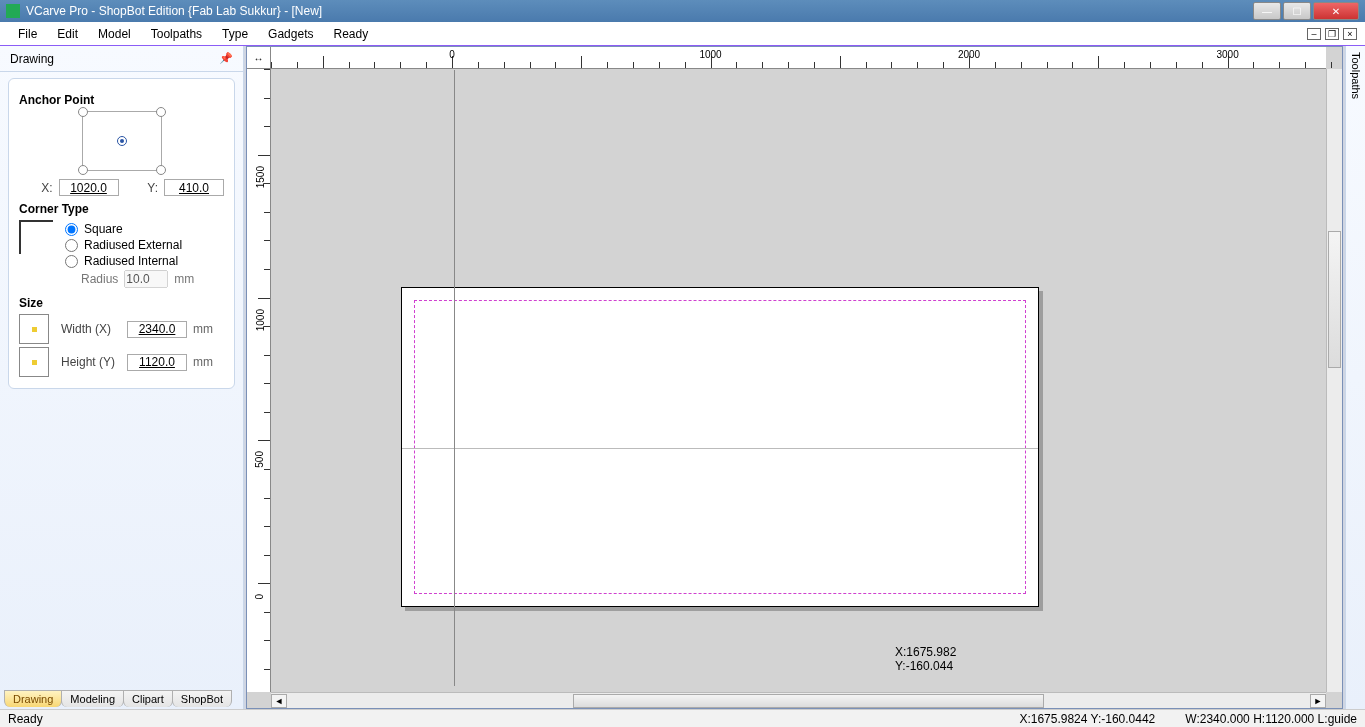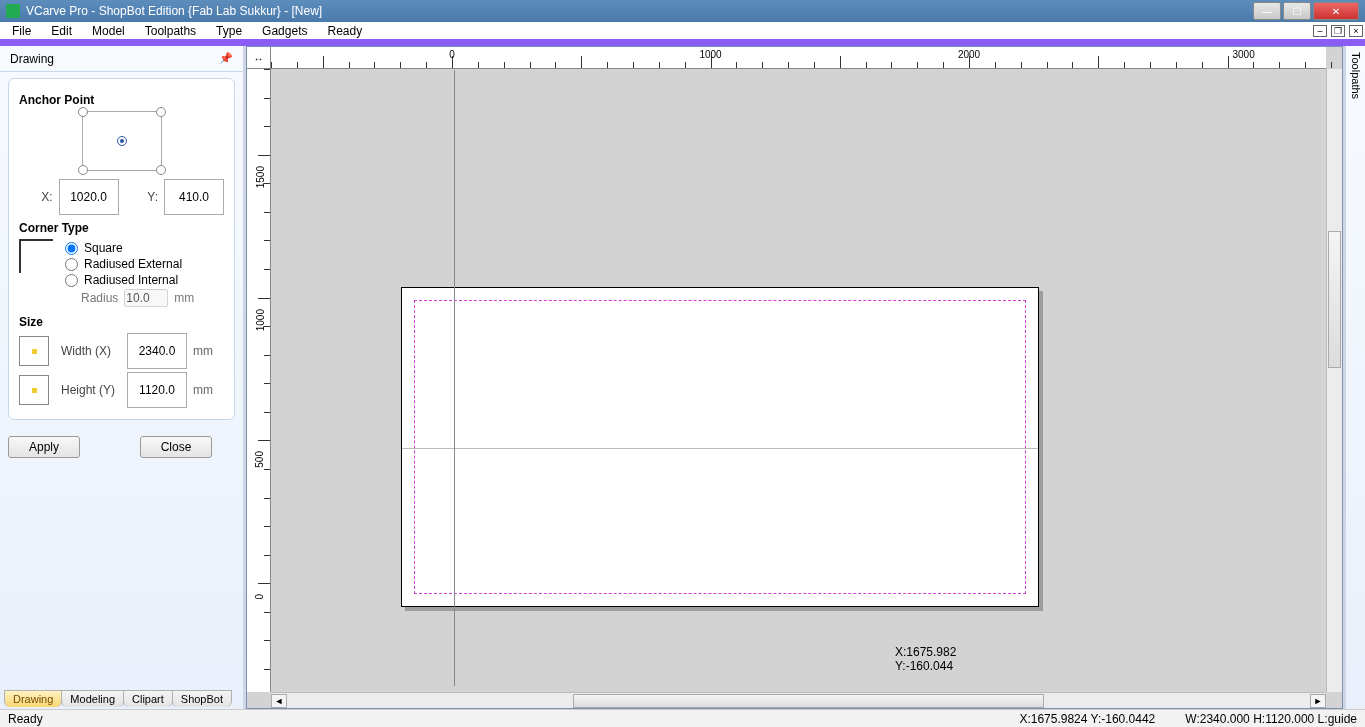--- a/index.html
+++ b/index.html
@@ -7,21 +7,21 @@
 
 
 .titlebar { height: 22px; background: linear-gradient(#5d8dbb,#4a7aad); color: #fff; display: flex; align-items: center; padding: 0 6px; }
 .titlebar .icon { width: 14px; height: 14px; background: #2a5; margin-right: 6px; }
 .titlebar .title { flex: 1; font-size: 12px; }
 .winbtns { display: flex; }
 .winbtn { width: 28px; height: 18px; margin-left: 2px; background: linear-gradient(#e8e8e8,#c8c8c8); border: 1px solid #888; border-radius: 2px; display:flex; align-items:center; justify-content:center; font-size:10px; }
 .winbtn.close { background: linear-gradient(#e66,#c33); color:#fff; width:46px; }
 
 
-.menubar { height: 24px; background: #fff; border-bottom: 7px solid #8b5cf6; display:flex; align-items:center; padding: 0 2px; }
+.menubar { height: 24px; background: #fff; border-bottom: 1px solid #8b5cf6; display:flex; align-items:center; padding: 0 8px; }
 .menubar .menu { padding: 2px 10px; cursor: default; }
 .mdi-controls { margin-left: auto; display: flex; gap: 4px; }
 .mdi-controls span { width: 14px; height: 12px; border: 1px solid #666; display:inline-flex; align-items:center; justify-content:center; font-size:9px; }
 
 
 .app { display: flex; height: calc(727px - 22px - 24px - 18px); }
 
 
 .left { width: 244px; background: linear-gradient(#f7faff,#e9f0fb); border-right: 1px solid #c9d7ea; display:flex; flex-direction:column; }
 .panel-title { height: 26px; display:flex; align-items:center; padding: 0 10px; font-size:12px; border-bottom: 1px solid #c9d7ea; }
@@ -34,21 +34,21 @@
 .section-label { font-weight: bold; margin: 6px 0 4px; }
 .anchor-grid { width: 80px; height: 60px; border: 1px solid #aaa; margin: 4px auto 8px; position: relative; }
 .anchor-grid .corner { position: absolute; width: 10px; height: 10px; border: 1px solid #888; border-radius: 50%; background:#fff; }
 .anchor-grid .c-tl { top:-5px; left:-5px; } .anchor-grid .c-tr { top:-5px; right:-5px; }
 .anchor-grid .c-bl { bottom:-5px; left:-5px; } .anchor-grid .c-br { bottom:-5px; right:-5px; }
 .anchor-grid .center { position:absolute; top:50%; left:50%; width:10px; height:10px; margin:-5px; border:1px solid #2a55a5; border-radius:50%; background:#fff; }
 .anchor-grid .center::after { content:""; position:absolute; inset:2px; background:#2a55a5; border-radius:50%; }
 
 .row { display:flex; align-items:center; gap:6px; margin: 3px 0; }
 .row label { width: 56px; text-align: right; color:#444; }
-.row input[type=text] { width: 60px; height: 36px; border:1px solid #aaa; padding: 0 4px; text-align:center; background:#fff; }
+.row input[type=text] { width: 60px; height: 17px; border:1px solid #aaa; padding: 0 4px; text-align:center; background:#fff;text-decoration:underline; }
 .row .unit { color:#666; }
 .corner-icon { width:34px; height:34px; border-left:2px solid #333; border-top:2px solid #333; margin-right:4px; }
 .radio-row { display:flex; align-items:center; gap:6px; margin:2px 0 2px 2px; }
 .radio-row.sub { margin-left: 18px; color:#777; }
 .size-icon { width: 30px; height: 30px; border:1px solid #888; display:inline-flex; align-items:center; justify-content:center; margin-right:6px; }
 .size-icon span { width:5px; height:5px; background:#ec3; }
 .btnrow { display:flex; gap: 60px; margin: 10px 8px; }
 .btn { flex:0 0 72px; height: 22px; background: linear-gradient(#f8f8f8,#e4e4e4); border:1px solid #9a9a9a; border-radius:3px; display:flex; align-items:center; justify-content:center; }
 
 .bottom-tabs { margin-top:auto; display:flex; padding: 0 4px 2px; }
@@ -183,24 +183,20 @@
       <div class="row">
         <div class="size-icon">
             <span></span>
           </div>
         <label style="width:60px; text-align:left;">Height (Y)</label>
         <input type="text" value="1120.0" style="">
         <span class="unit">mm</span>
       </div>
     </div>
 
-    <div class="btnrow">
-      <div class="btn">Apply</div>
-      <div class="btn">Close</div>
-    </div>
 
     <div class="bottom-tabs">
       <div class="btab active">Drawing</div>
       <div class="btab">Modeling</div>
       <div class="btab">Clipart</div>
       <div class="btab">ShopBot</div>
     </div>
   </div>
 
   <div class="center">
@@ -241,21 +237,21 @@
           <div class="tick-h" style="left: 723.902px;"></div>
           <div class="tick-h" style="left: 749.756px;"></div>
           <div class="tick-h" style="left: 775.61px;"></div>
           <div class="tick-h" style="left: 801.463px;"></div>
           <div class="tick-h major" style="left: 827.317px;"></div>
           <div class="tick-h" style="left: 853.171px;"></div>
           <div class="tick-h" style="left: 879.024px;"></div>
           <div class="tick-h" style="left: 904.878px;"></div>
           <div class="tick-h" style="left: 930.732px;"></div>
           <div class="tick-h major" style="left: 956.585px;"></div>
-          <div class="tlabel-h" style="left: 956.585px; margin-left: 16px;">3000</div>
+          <div class="tlabel-h" style="left: 956.585px;">3000</div>
           <div class="tick-h" style="left: 982.439px;"></div>
           <div class="tick-h" style="left: 1008.29px;"></div>
           <div class="tick-h" style="left: 1034.15px;"></div>
           <div class="tick-h" style="left: 1060px;"></div>
         </div>
       <div class="ruler-v" id="ruler-v">
           <div class="tick-v" style="top: 600px;"></div>
           <div class="tick-v" style="top: 571.429px;"></div>
           <div class="tick-v" style="top: 542.857px;"></div>
           <div class="tick-v major" style="top: 514.286px;"></div>

